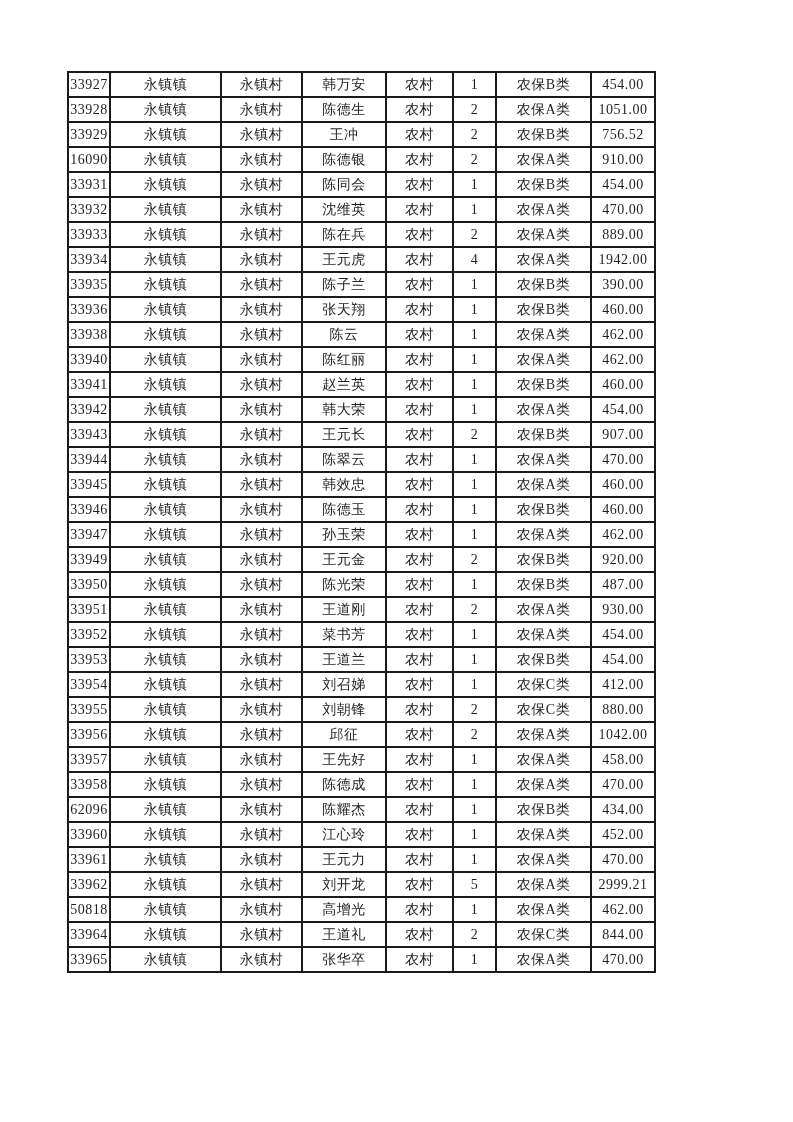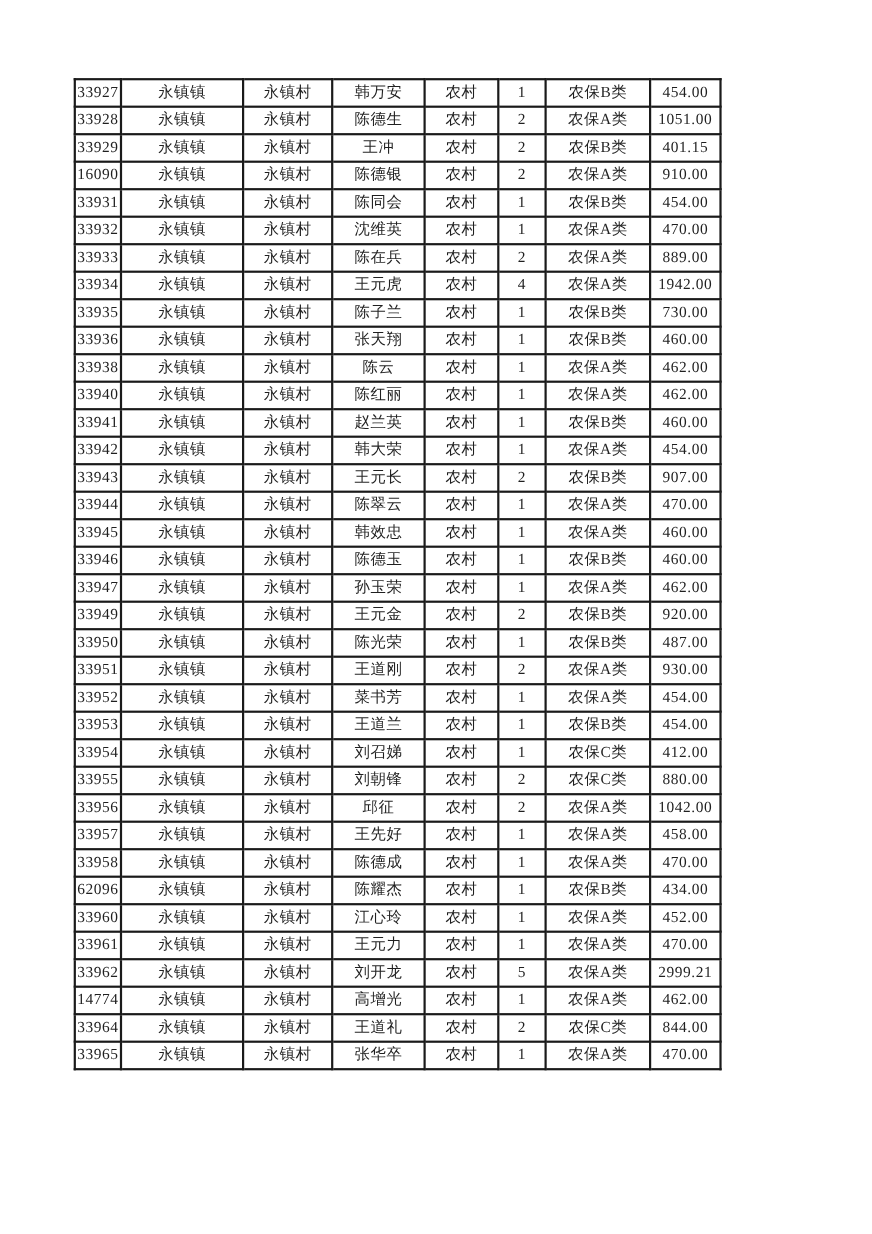--- a/index.html
+++ b/index.html
@@ -81,21 +81,21 @@
           <td>1051.00</td>
         </tr>
         <tr>
           <td>33929</td>
           <td>永镇镇</td>
           <td>永镇村</td>
           <td>王冲</td>
           <td>农村</td>
           <td>2</td>
           <td>农保B类</td>
-          <td>401.15</td>
+          <td>756.52</td>
         </tr>
         <tr>
           <td>16090</td>
           <td>永镇镇</td>
           <td>永镇村</td>
           <td>陈德银</td>
           <td>农村</td>
           <td>2</td>
           <td>农保A类</td>
           <td>910.00</td>
@@ -141,21 +141,21 @@
           <td>1942.00</td>
         </tr>
         <tr>
           <td>33935</td>
           <td>永镇镇</td>
           <td>永镇村</td>
           <td>陈子兰</td>
           <td>农村</td>
           <td>1</td>
           <td>农保B类</td>
-          <td>730.00</td>
+          <td>390.00</td>
         </tr>
         <tr>
           <td>33936</td>
           <td>永镇镇</td>
           <td>永镇村</td>
           <td>张天翔</td>
           <td>农村</td>
           <td>1</td>
           <td>农保B类</td>
           <td>460.00</td>
@@ -384,21 +384,21 @@
           <td>33962</td>
           <td>永镇镇</td>
           <td>永镇村</td>
           <td>刘开龙</td>
           <td>农村</td>
           <td>5</td>
           <td>农保A类</td>
           <td>2999.21</td>
         </tr>
         <tr>
-          <td>14774</td>
+          <td>50818</td>
           <td>永镇镇</td>
           <td>永镇村</td>
           <td>高增光</td>
           <td>农村</td>
           <td>1</td>
           <td>农保A类</td>
           <td>462.00</td>
         </tr>
         <tr>
           <td>33964</td>

